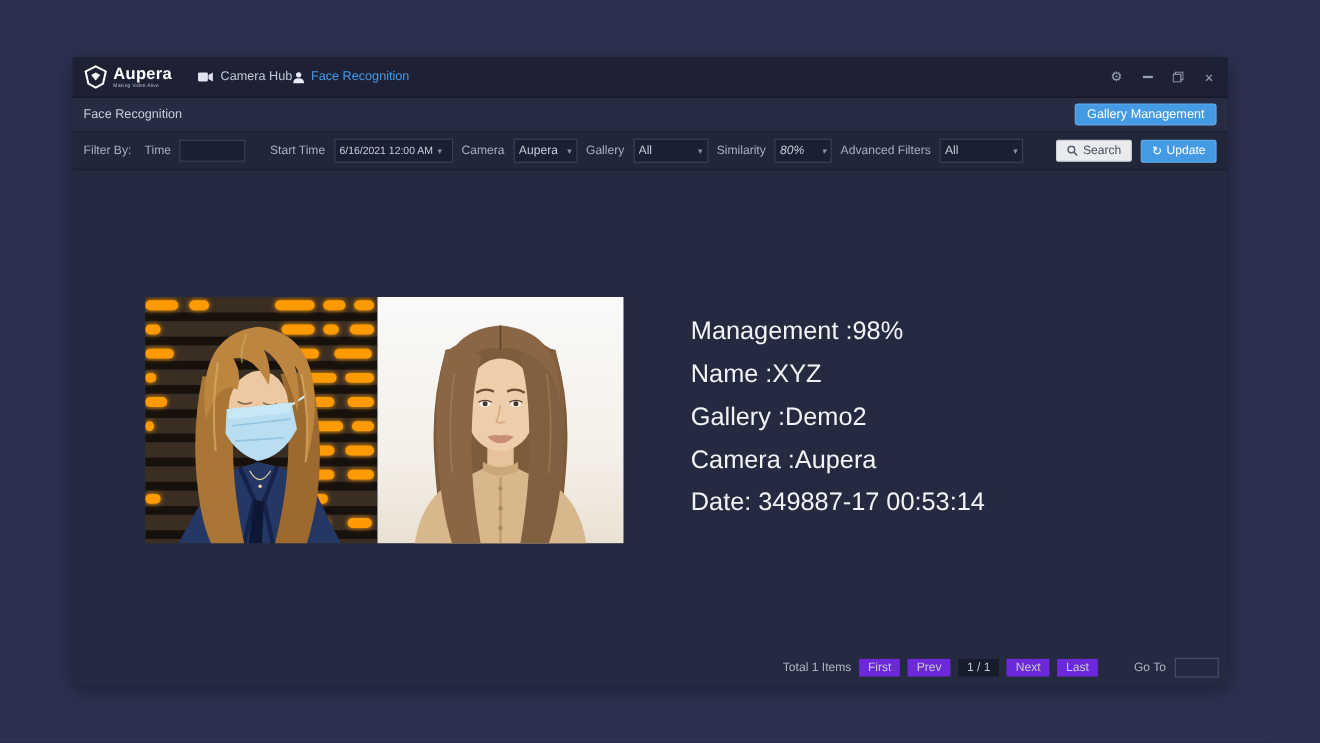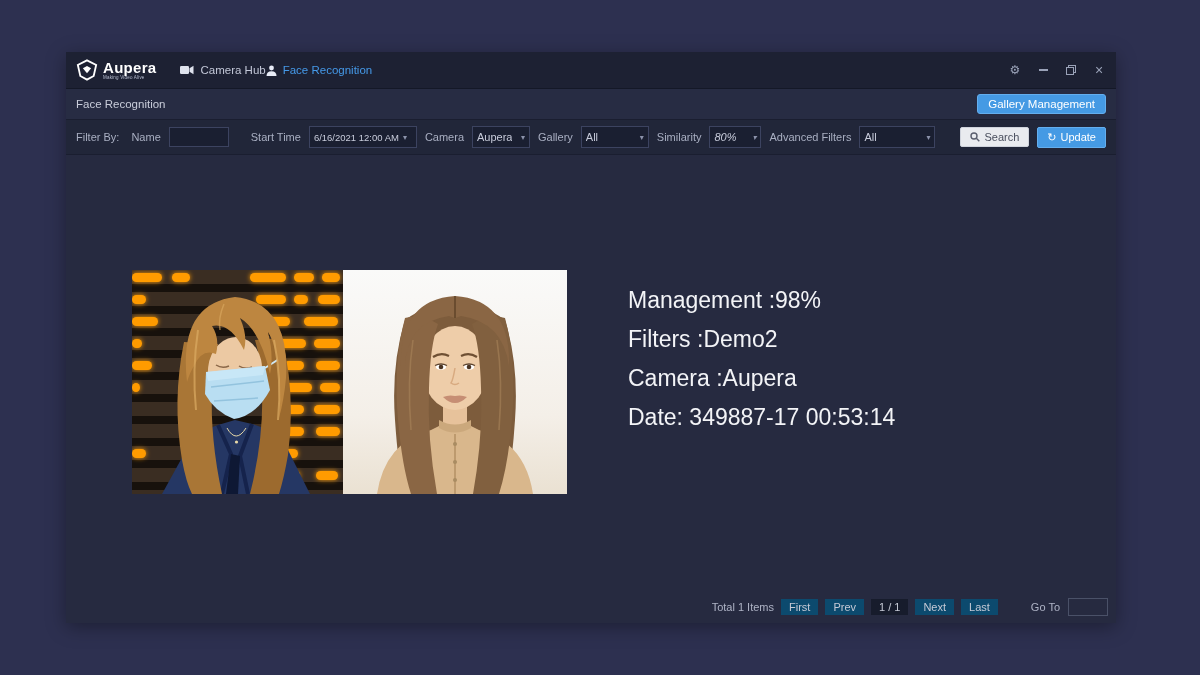--- a/index.html
+++ b/index.html
@@ -71,21 +71,21 @@
   .photo.right{left:277px;}
   .result-text{
     position:absolute;left:562px;top:126px;color:#f3f4f7;
     font-size:23px;line-height:39px;
   }
   
   .bottombar{
     position:absolute;right:8px;bottom:7px;display:flex;align-items:center;
     gap:7px;font-size:11px;color:#aeb3c5;
   }
-  .pg-btn{background:#0c4a6e;color:#c6cad6;padding:2px 8px;cursor:default;}
+  .pg-btn{background:#6d28d9;color:#c6cad6;padding:2px 8px;cursor:default;}
   .pg-ind{background:#171c2c;color:#c6cad6;padding:2px 8px;}
   .goto{display:flex;align-items:center;gap:8px;margin-left:26px;}
   .goto-input{
     width:34px;height:14px;background:transparent;border:1px solid #4a5168;
     color:#d7dae6;font-size:11px;outline:none;
   }
 </style>
 </head>
 <body>
 
@@ -133,21 +133,21 @@
     </div>
   </div>
 
   <div class="crumbbar">
     <span class="page-title">Face Recognition</span>
     <button class="btn-blue">Gallery Management</button>
   </div>
 
   <div class="filterbar">
     <span class="f-label">Filter By:</span>
-    <span class="f-label" style="margin-left:4px;">Name</span>
+    <span class="f-label" style="margin-left:4px;">Time</span>
     <input class="f-input" value="" style="">
     <span class="f-label" style="margin-left:14px;">Start Time</span>
     <div class="f-select" style="width:98px;font-size:9.5px;">
       <span class="val">6/16/2021 12:00 AM</span>
       <span class="caret">▾</span>
     </div>
     <span class="f-label">Camera</span>
     <div class="f-select" style="width:48px;">
       <span class="val">Aupera</span>
       <span class="caret" style="margin-left:auto;">▾</span>
@@ -298,21 +298,22 @@
         <path d="M162,48 Q174,92 169,150 Q165,196 156,224 L130,224 Q140,168 138,118 Q137,76 129,54 Q146,44 162,48 Z" fill="#81603f"></path>
         <path d="M58,96 Q56,30 112,26 Q168,30 166,96 Q160,52 118,46 L112,48 L106,46 Q64,52 62,96 Z" fill="#8a6644"></path>
         <path d="M112,26 L112,48" stroke="#5f4529" stroke-width="1.5"></path>
         <path d="M70,70 Q64,110 68,160" stroke="#a8835a" stroke-width="1.6" fill="none" opacity="0.6"></path>
         <path d="M154,70 Q160,110 156,160" stroke="#a8835a" stroke-width="1.6" fill="none" opacity="0.6"></path>
       </svg>
     </div>
 
     <div class="result-text">
       <div>Management :98%</div>
-      <div>Filters :Demo2</div>
+      <div>Name :XYZ</div>
+      <div>Gallery :Demo2</div>
       <div>Camera :Aupera</div>
       <div>Date: 349887-17 00:53:14</div>
     </div>
 
     <div class="bottombar">
       <span>Total 1 Items</span>
       <span class="pg-btn">First</span>
       <span class="pg-btn">Prev</span>
       <span class="pg-ind">1 / 1</span>
       <span class="pg-btn">Next</span>

